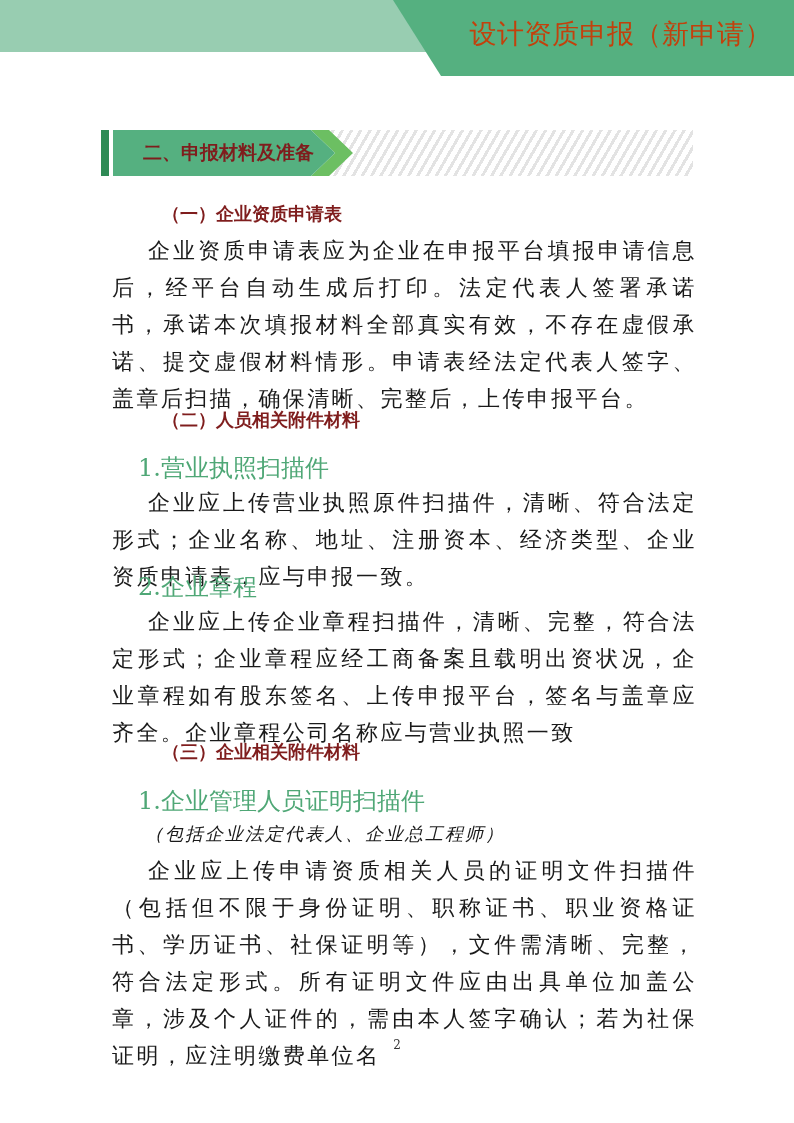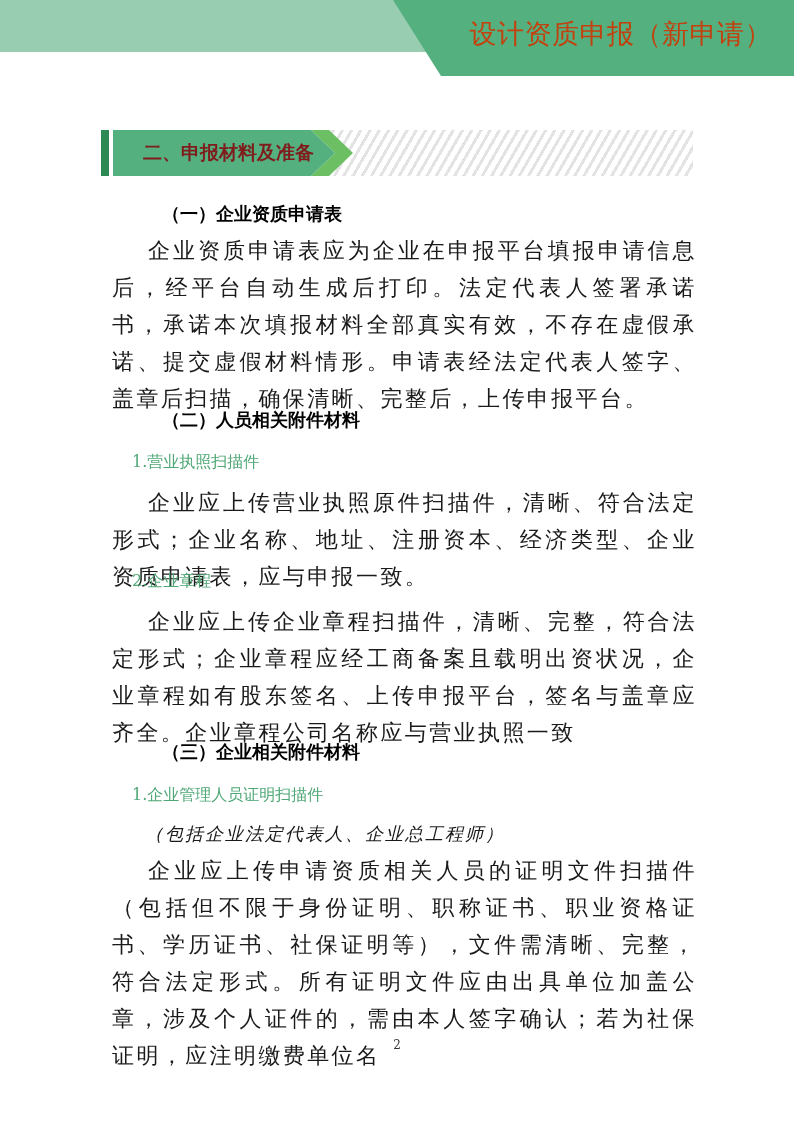--- a/index.html
+++ b/index.html
@@ -40,25 +40,25 @@
     clip-path: polygon(0 0, 198px 0, 222px 23px, 198px 46px, 0 46px);
   }
   .sec-title {
     position: absolute; left: 42px; top: 10px;
     font-family: "DejaVu Sans", "Liberation Sans", sans-serif;
     font-weight: bold; font-size: 19px; color: #7f1d1d;
   }
   .h2 {
     position: absolute; left: 162px;
     font-family: Liberation Serif, serif;
-    font-weight: bold; font-size: 18px; color: #000000;
+    font-weight: bold; font-size: 18px; color: #7f1d1d;
   }
   .h3 {
-    position: absolute; left: 132px;
-    font-size: 16px; color: #4fa776;
+    position: absolute; left: 138px;
+    font-size: 24px; color: #4fa776;
   }
   .para {
     position: absolute; left: 112px; width: 585px;
     font-size: 22px; line-height: 37px; letter-spacing: 2.4px;
     text-align: justify; text-indent: 36px;
   }
   .note {
     position: absolute; left: 106px; font-size: 18px; font-style: italic; letter-spacing: 2px; margin-left: 39px;
   }
   .page-no {

